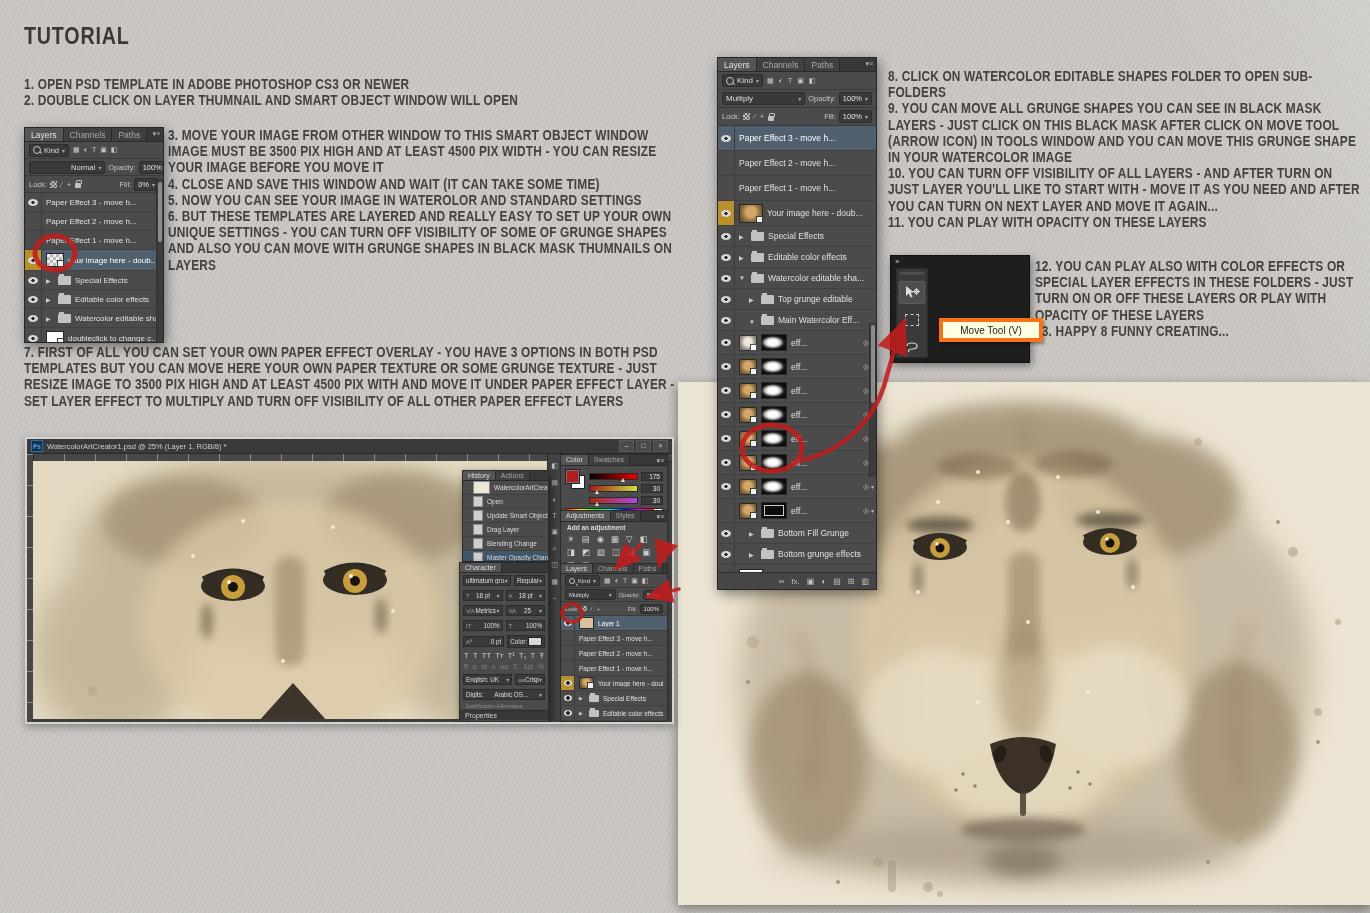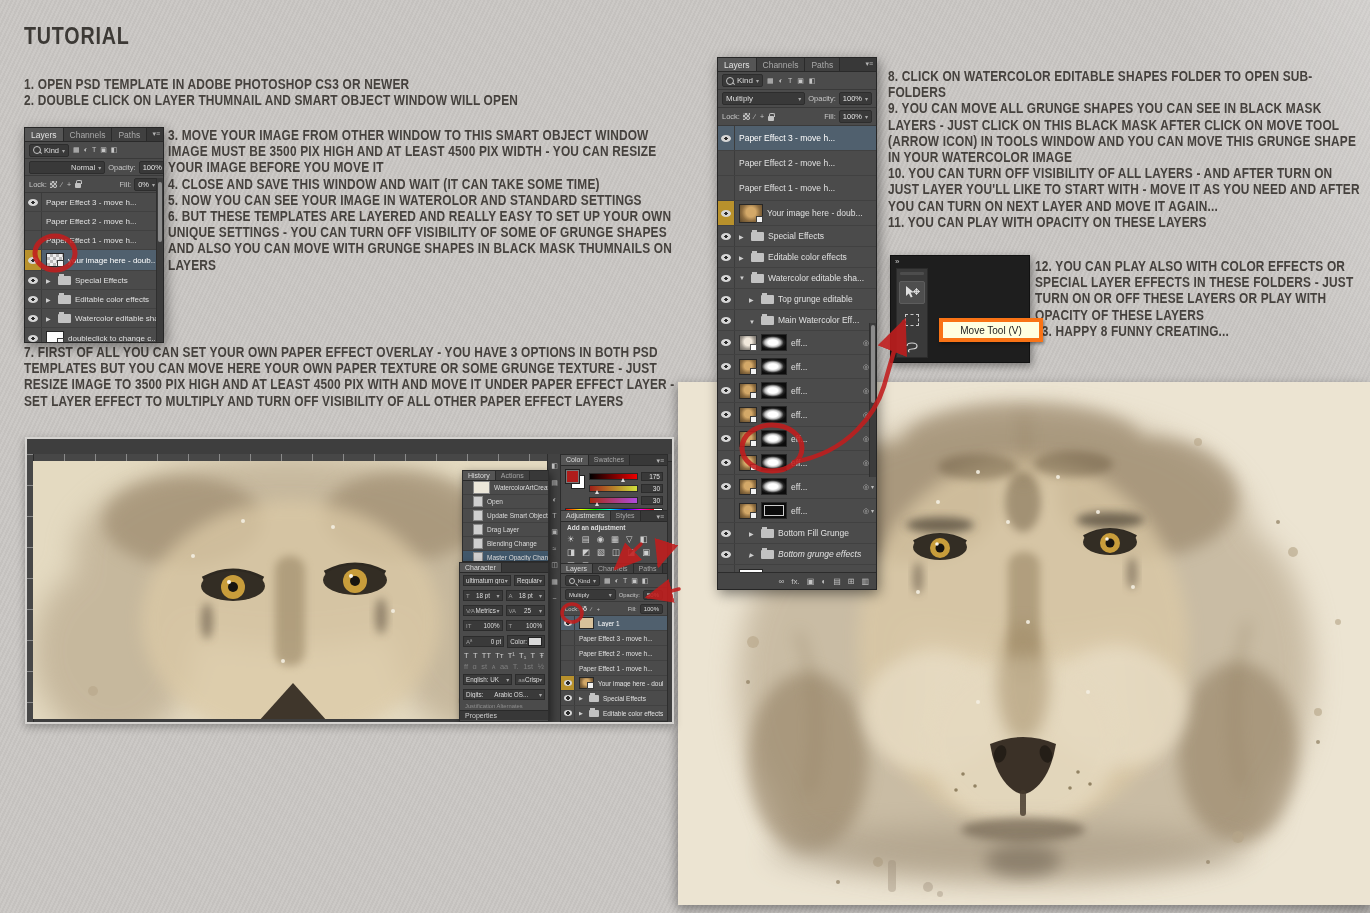--- a/index.html
+++ b/index.html
@@ -647,21 +647,21 @@
           <span class="lbody" style="padding-left: 14px;">
             <span class="tri">▶</span>
             <span class="folder"></span>
             <span class="lname">Bottom Fill Grunge</span>
           </span>
         </div>
         <div class="lrow k-folder">
           <span class="ecell">
             <span class="eye"></span>
           </span>
-          <span class="lbody" style="padding-left: 14px; font-style: italic;">
+          <span class="lbody" style="padding-left: 14px;">
             <span class="tri">▶</span>
             <span class="folder"></span>
             <span class="lname">Bottom grunge effects</span>
           </span>
         </div>
         <div class="lrow k-white">
           <span class="ecell">
             <span class="eye"></span>
           </span>
           <span class="lbody">
@@ -678,20 +678,29 @@
         <span>▤</span>
         <span>⊞</span>
         <span>▥</span>
       </div>
     <div class="scrollcol" style="top:265px;bottom:112px;">
         <div class="scrollthumb" style="top:2px;height:78px;"></div>
       </div>
   </div>
 
   <div class="bigshot">
+    <div class="bs-title">
+      <span class="psbadge">Ps</span>
+      <span class="t">WatercolorArtCreator1.psd @ 25% (Layer 1, RGB/8) *</span>
+      <span class="winbtns">
+        <span>–</span>
+        <span>□</span>
+        <span>×</span>
+      </span>
+    </div>
     <div class="ruler-top"></div>
     <div class="ruler-left"></div>
     <div class="bs-canvas">
       <svg width="514" height="261" viewBox="0 0 514 261" preserveAspectRatio="none">
         <rect width="514" height="261" fill="#e4dac1"></rect>
         <g filter="url(#b14)" opacity=".6" fill="#b3a286">
           <ellipse cx="255" cy="90" rx="215" ry="95"></ellipse>
             <ellipse cx="80" cy="190" rx="80" ry="90"></ellipse>
           <ellipse cx="440" cy="180" rx="80" ry="90"></ellipse>
         </g>

